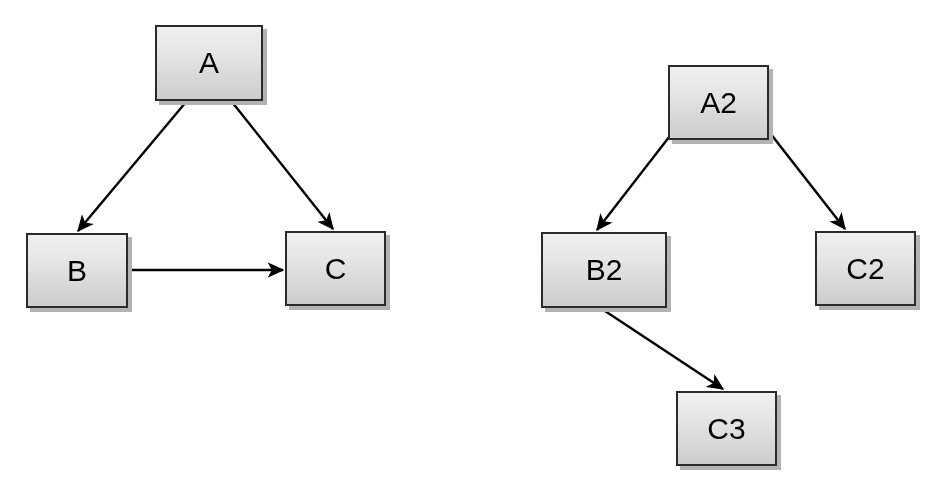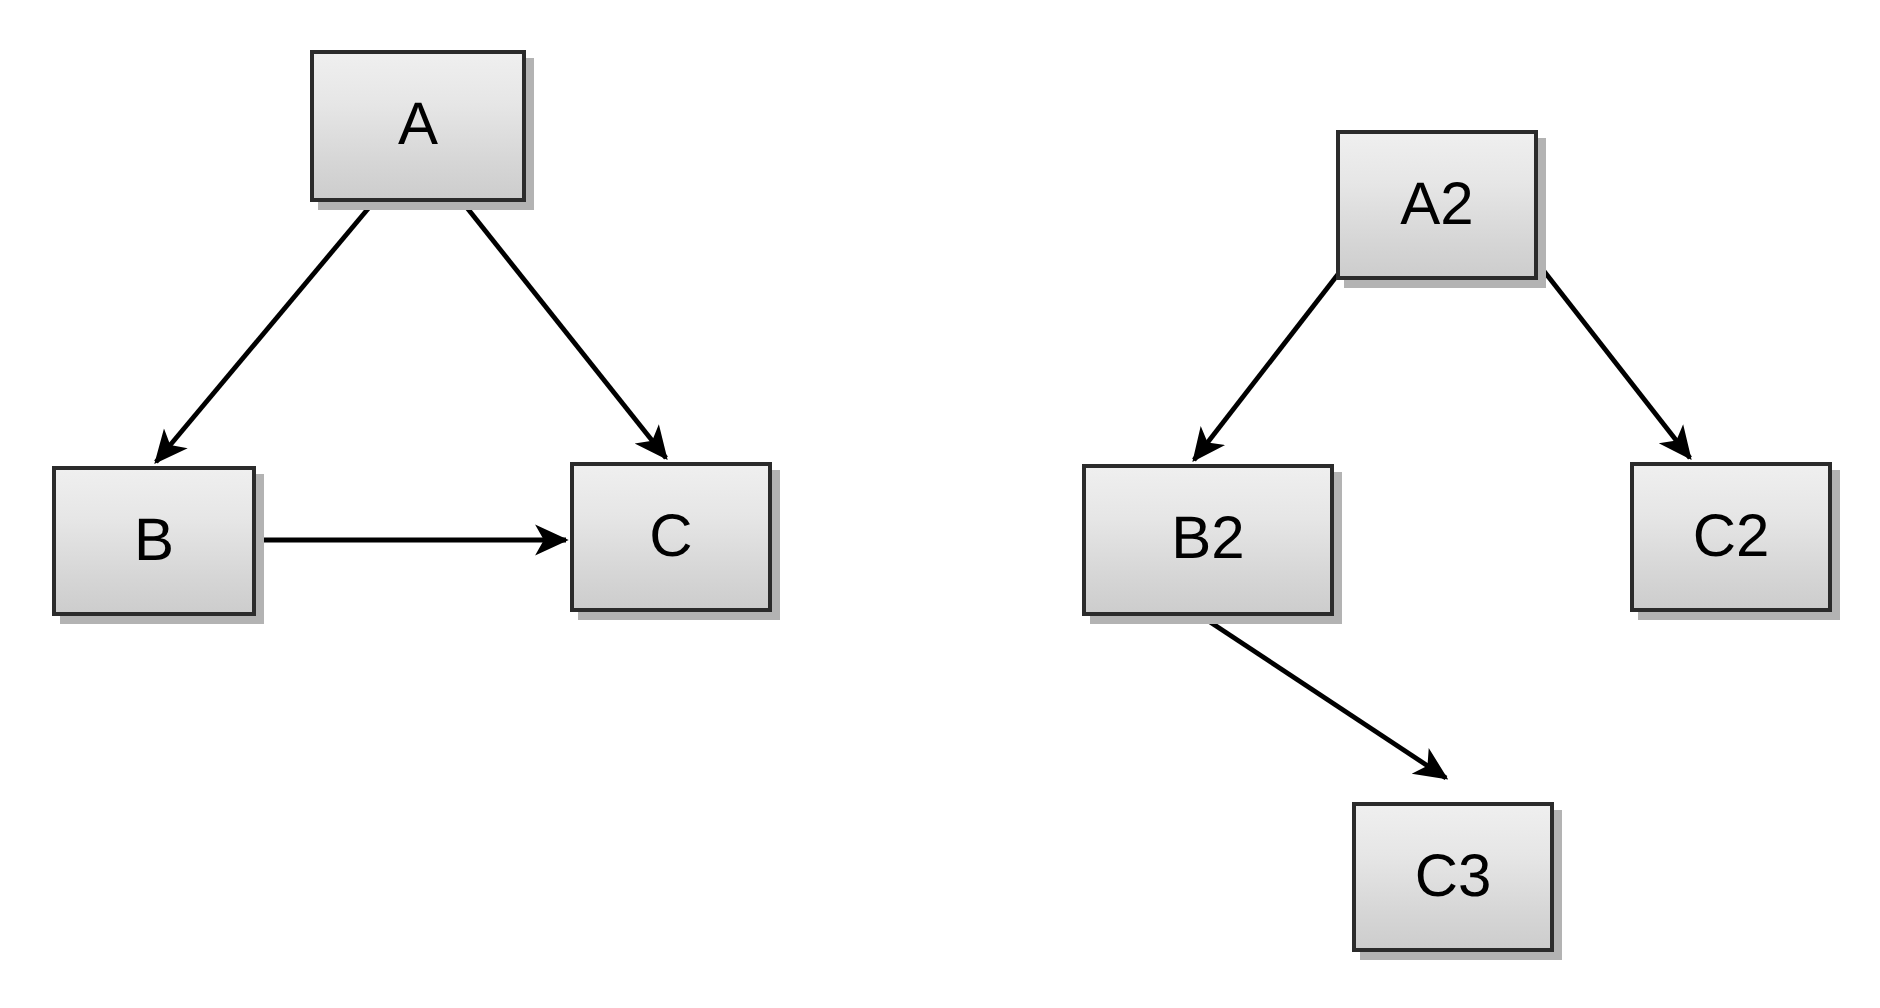--- a/index.html
+++ b/index.html
@@ -72,17 +72,17 @@
       </div>
       <div class="node" style="left: 668px; top: 25px; width: 101px; height: 75px; margin-top: 40px;">
         <span class="node-label">A2</span>
       </div>
       <div class="node" style="left: 541px; top: 232px; width: 126px; height: 76px;">
         <span class="node-label">B2</span>
       </div>
       <div class="node" style="left: 799px; top: 231px; width: 101px; height: 75px; margin-left: 16px;">
         <span class="node-label">C2</span>
       </div>
-      <div class="node" style="left: 676px; top: 391px; width: 101px; height: 75px; margin-top: 10px;">
+      <div class="node" style="left: 676px; top: 391px; width: 101px; height: 75px;">
         <span class="node-label">C3</span>
       </div>
     </div>
 </div>
 
 </body></html>

